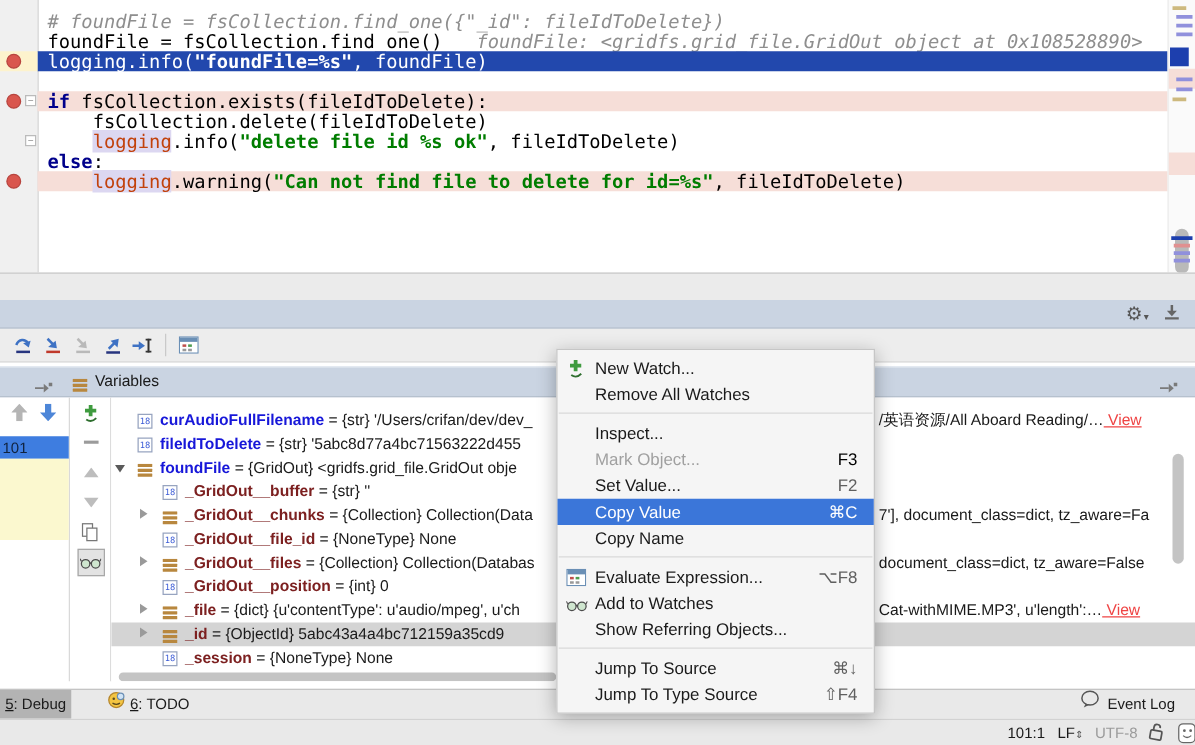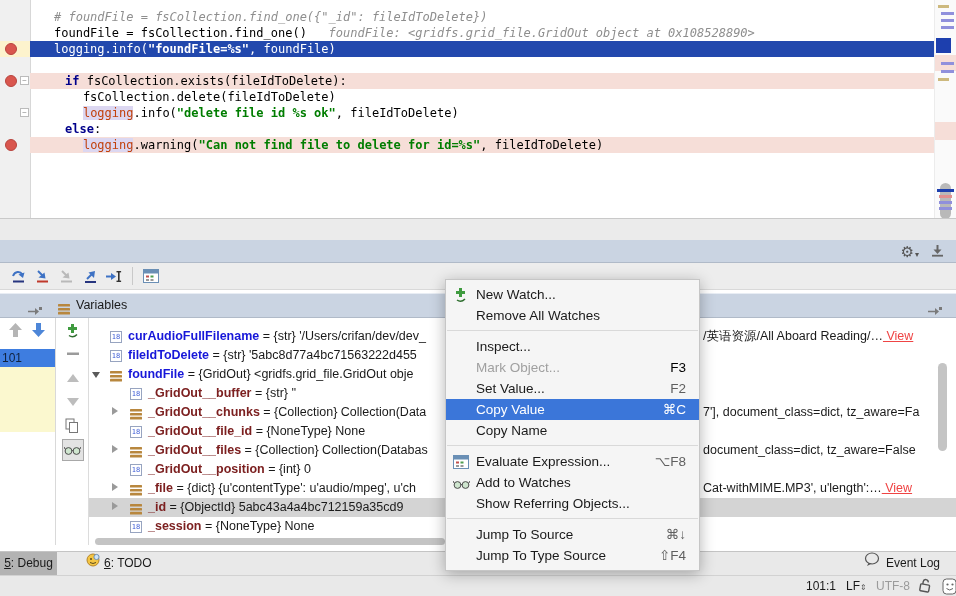--- a/index.html
+++ b/index.html
@@ -11,25 +11,25 @@
   #gutter{position:absolute;left:0;top:0;width:30px;height:218px;background:#f0f0f0;border-right:1px solid #d7d7d7;}
   .ed-line{position:absolute;left:0;right:0;height:16px;}
   .ed-line .bgstripe{position:absolute;top:0;bottom:0;}
   .bg-current{left:30px;right:21px;background:#2248ad;}
   .bg-break{left:30px;right:0;background:#f6ded8;}
   .gutter-hl{position:absolute;left:0;top:0;bottom:0;width:30px;background:#fdf3cd;}
   .bp-dot{position:absolute;left:5px;top:2px;width:12px;height:12px;border-radius:50%;
           background:#d9564e;border:1px solid #b8443e;box-sizing:border-box;}
   .fold{position:absolute;left:20px;top:3px;width:9px;height:9px;border:1px solid #bbb;background:#fff;
         color:#888;font-size:8px;line-height:7px;text-align:center;box-sizing:border-box;}
-  .code{position:absolute;left:54px;top:0;white-space:pre;font-family:"DejaVu Sans Mono",monospace;
-        font-size:12px;line-height:16px;}
+  .code{position:absolute;left:38px;top:0;white-space:pre;font-family:"DejaVu Sans Mono",monospace;
+        font-size:15px;line-height:16px;}
   .seg-cm{color:#8e8e8e;font-style:italic;}
   .seg-tx{color:#000;}
-  .seg-kw{color:#00008b;font-weight:bold;margin-left:11px;}
+  .seg-kw{color:#00008b;font-weight:bold;}
   .seg-str{color:#007d00;font-weight:bold;}
   .seg-wtx{color:#fff;}
   .seg-wstr{color:#fff;font-weight:bold;}
   .seg-hint{color:#8e8e8e;font-style:italic;}
   .seg-hl{color:#c2410c;background:#dcd7f1;}
   #stripe{position:absolute;right:0;top:0;width:21px;height:218px;background:#fafafa;border-left:1px solid #ececec;}
   .stripe-mark{position:absolute;}
   #stripe-thumb{position:absolute;left:5px;top:183px;width:11px;height:36px;background:#b9b9b9;border-radius:6px;}
   
   #splitter{position:absolute;left:0;top:218px;width:956px;height:22px;background:#ebebeb;

